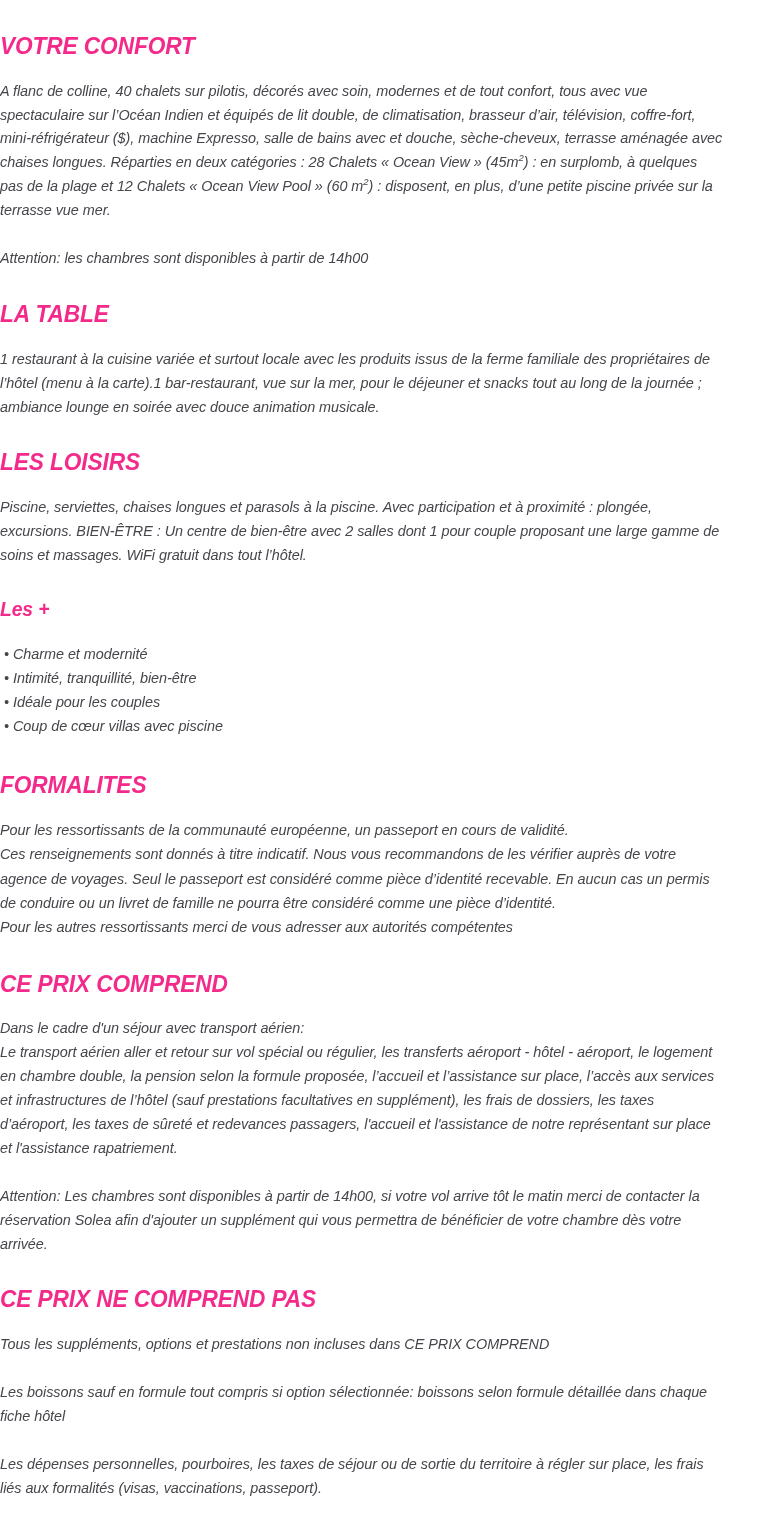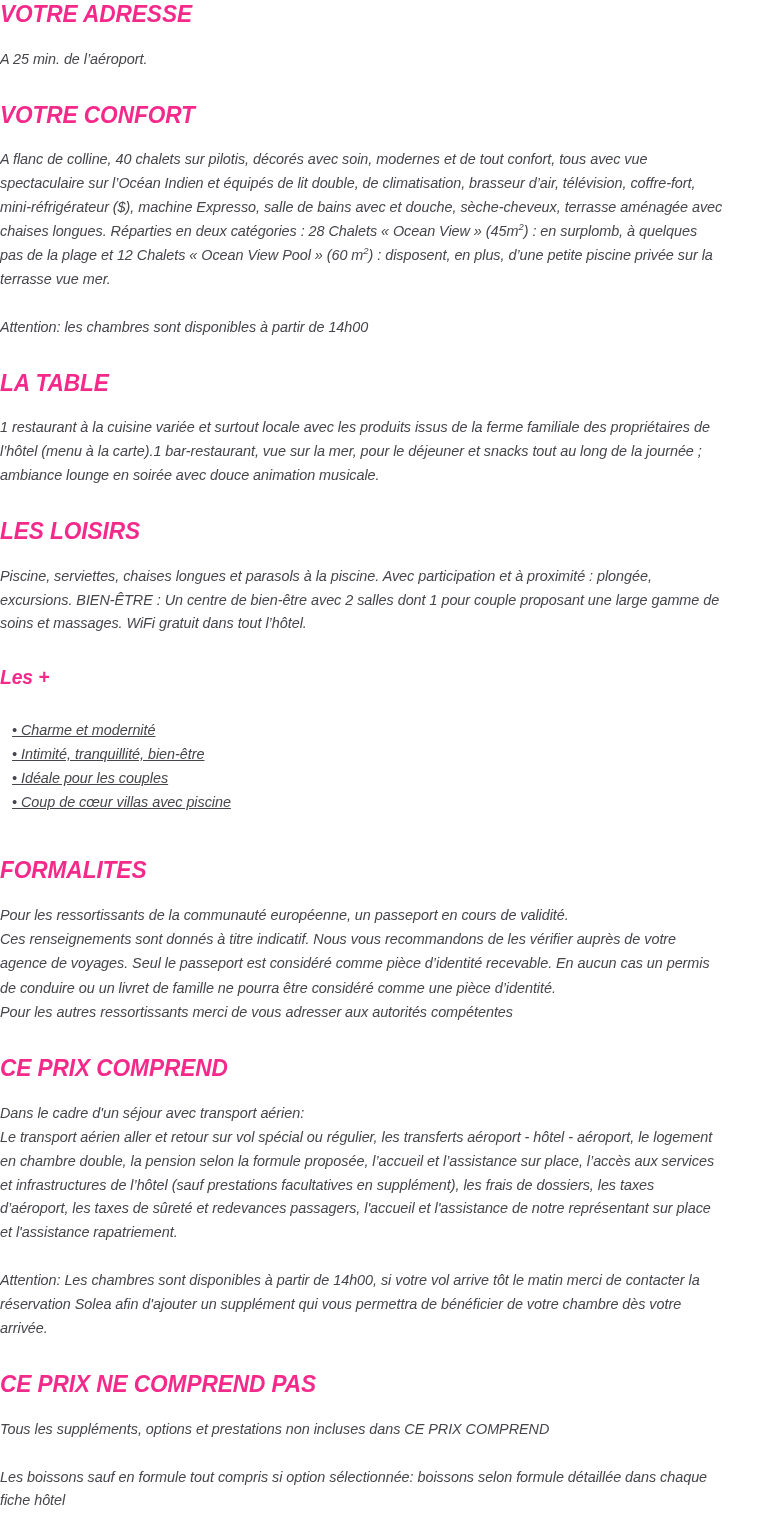--- a/index.html
+++ b/index.html
@@ -52,23 +52,22 @@
     transform: scaleX(0.955);
     transform-origin: left top;
     letter-spacing: -0.05px;
   }
   p.body-text.tight {
     line-height: 24.3px;
   }
 
   .bullets {
     list-style: none;
-    margin: 12px;
+    margin: 4px;
     padding: 0;
-    text-decoration: underline;
   }
   .bullet-line {
     white-space: nowrap;
   }
 
   
   .block { padding: 0; margin: 0; }
 
   .sp-title-to-text { height: 20px; }
   .sp-text-to-title { height: 32px; }
@@ -83,25 +82,20 @@
     line-height: 0;
   }
 </style>
 </head>
 <body>
 
 <div class="page">
 
   <div class="pad-top-first"></div>
 
-  <div class="block">
-    <h2 class="section-title">VOTRE ADRESSE</h2>
-    <div class="sp-title-to-text"></div>
-    <p class="body-text">A 25 min. de l’aéroport.</p>
-  </div>
 
   <div class="sp-text-to-title"></div>
 
   <div class="block">
     <h2 class="section-title">VOTRE CONFORT</h2>
     <div class="sp-title-to-text"></div>
     <p class="body-text">A flanc de colline, 40 chalets sur pilotis, décorés avec soin, modernes et de tout confort, tous avec vue spectaculaire sur l’Océan Indien et équipés de lit double, de climatisation, brasseur d’air, télévision, coffre-fort, mini-réfrigérateur ($), machine Expresso, salle de bains avec et douche, sèche-cheveux, terrasse aménagée avec chaises longues. Réparties en deux catégories : 28 Chalets « Ocean View » (45m<sup>2</sup>) : en surplomb, à quelques pas de la plage et 12 Chalets « Ocean View Pool » (60 m<sup>2</sup>) : disposent, en plus, d’une petite piscine privée sur la terrasse vue mer.</p>
     <div class="sp-para"></div>
     <p class="body-text">Attention: les chambres sont disponibles à partir de 14h00</p>
   </div>

